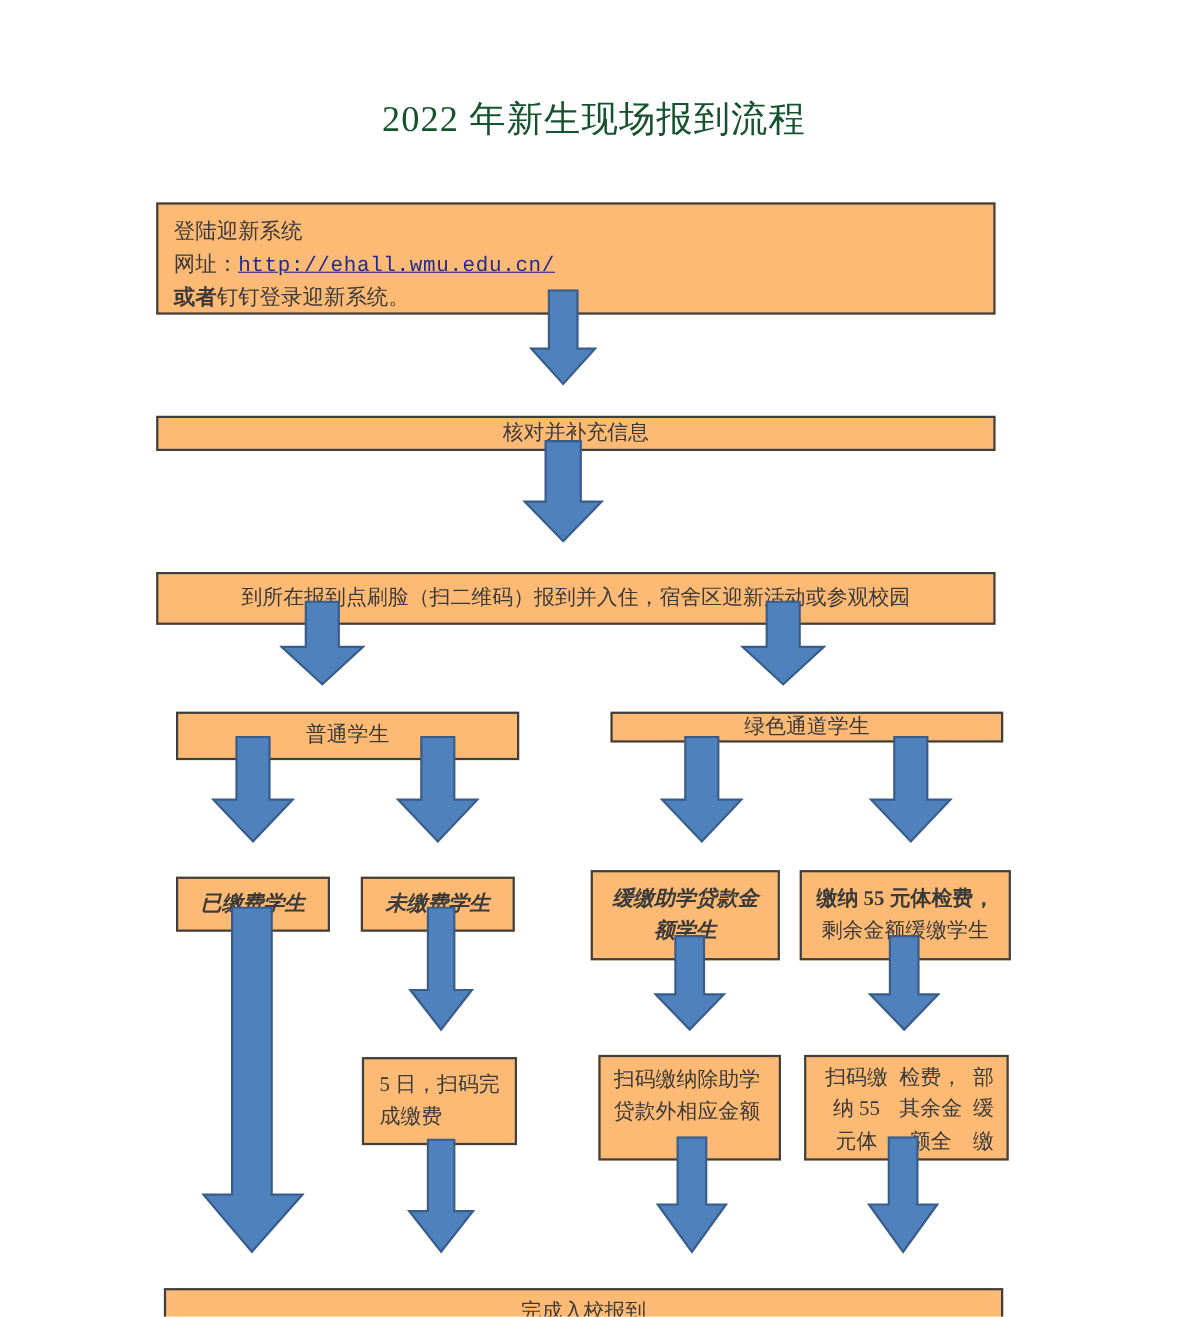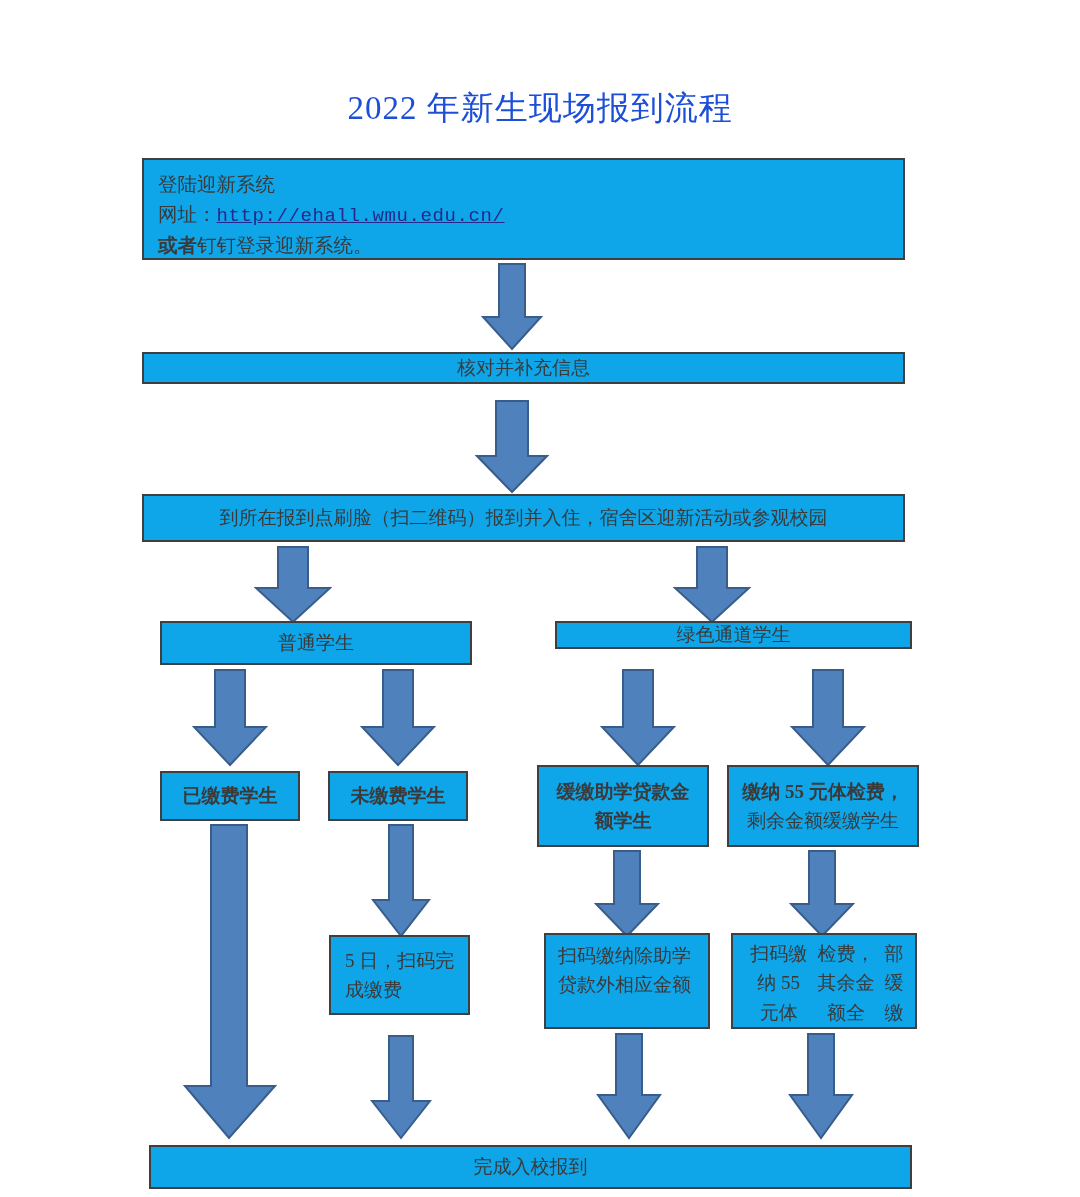--- a/index.html
+++ b/index.html
@@ -21,47 +21,48 @@
 
   
   .title {
     position: absolute;
     left: 0;
     top: 86px;
     width: 1080px;
     text-align: center;
     font-size: 33px;
     letter-spacing: 1px;
-    color: #1d4ed8;
+    color: #14532d;
     font-family: "Liberation Serif", "DejaVu Serif", serif;
   }
 
   
   .box {
     position: absolute;
     box-sizing: border-box;
     border: 2px solid #3f3f3f;
-    background: #0ea5e9;
+    background: #fdba74;
     color: #3a3a3a;
     display: flex;
     align-items: center;
     justify-content: center;
     text-align: center;
     font-size: 19px;
     line-height: 1.55;
     padding: 4px 8px;
+    margin-top: 26px;
   }
   .box.left-align {
     display: block;
     text-align: left;
     padding: 10px 14px;
     font-size: 19.5px;
     line-height: 1.52;
   }
-  .box.bold { font-weight: bold; }
+  .box.bold { font-weight: bold; font-style: italic; }
 
   .line { white-space: nowrap; }
 
   .url {
     color: #232a8e;
     text-decoration: underline;
     font-family: "Liberation Mono", "DejaVu Sans Mono", monospace;
     font-size: 19px;
     letter-spacing: 0.6px;
   }

